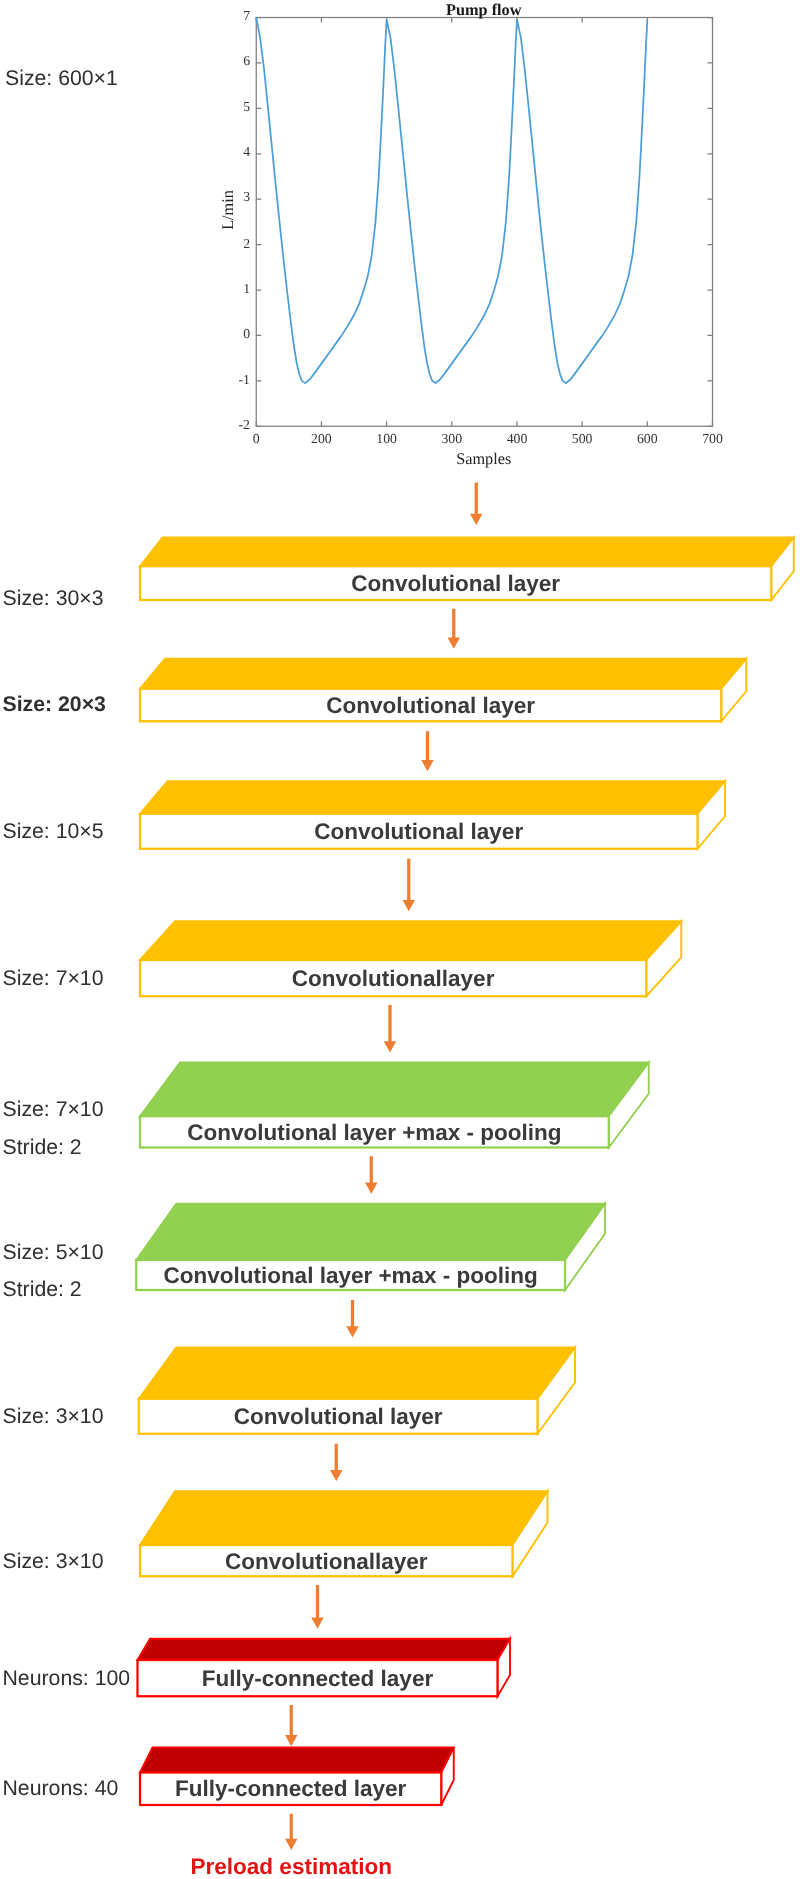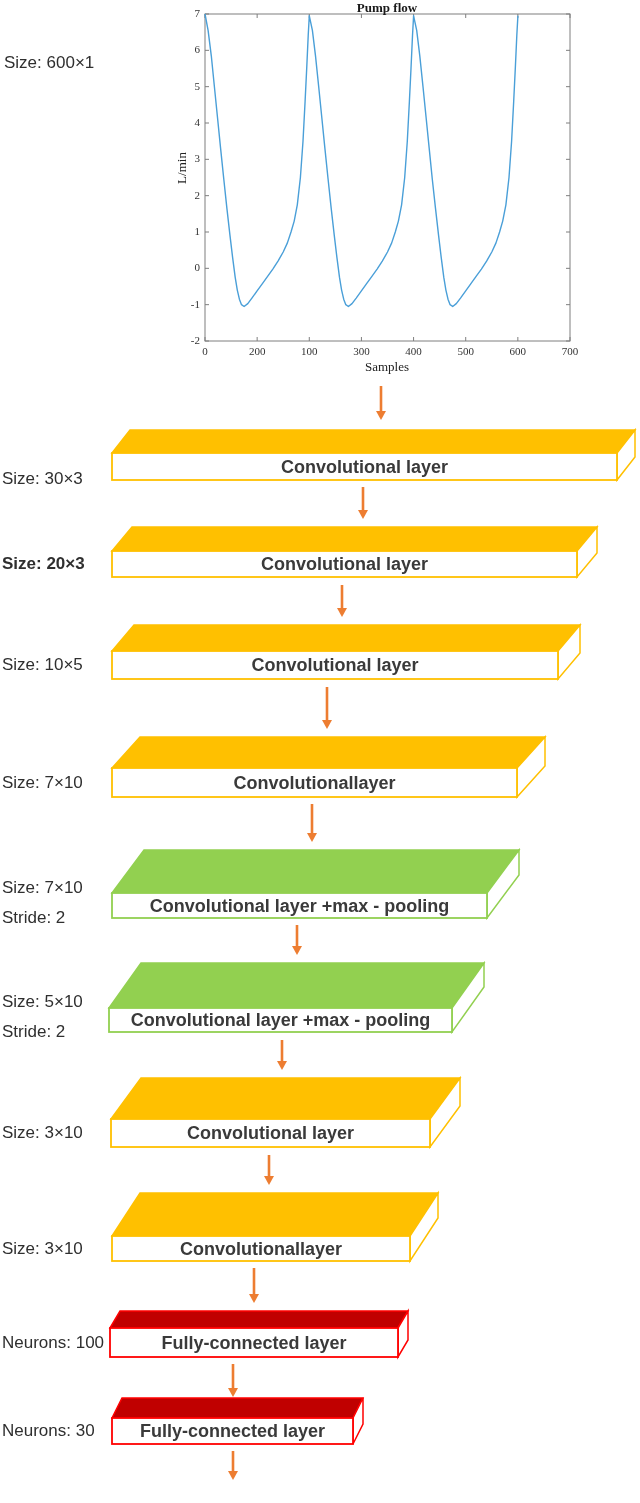--- a/index.html
+++ b/index.html
@@ -143,18 +143,19 @@
       <div class="box-label" style="left: 112px; width: 298px; top: 1236.5px;">Convolutionallayer</div>
       <div class="side-label single" style="top: 1234.5px;">
         <div>Size: 3×10</div>
       </div>
       <div class="box-label" style="left: 110px; width: 288px; top: 1330.5px;">Fully-connected layer</div>
       <div class="side-label single" style="top: 1328.5px;">
         <div>Neurons: 100</div>
       </div>
       <div class="box-label" style="left: 112px; width: 241px; top: 1419px;">Fully-connected layer</div>
       <div class="side-label single" style="top: 1417px;">
-        <div>Neurons: 30</div>
+        <div>Neurons: 40</div>
       </div>
     </div>
 
+  <div id="output-label" class="abs" style="left: 133px; top: 1483px; width: 200px; color: rgb(229, 18, 18);">Preload estimation</div>
 
 </div>
 
 </body></html>

